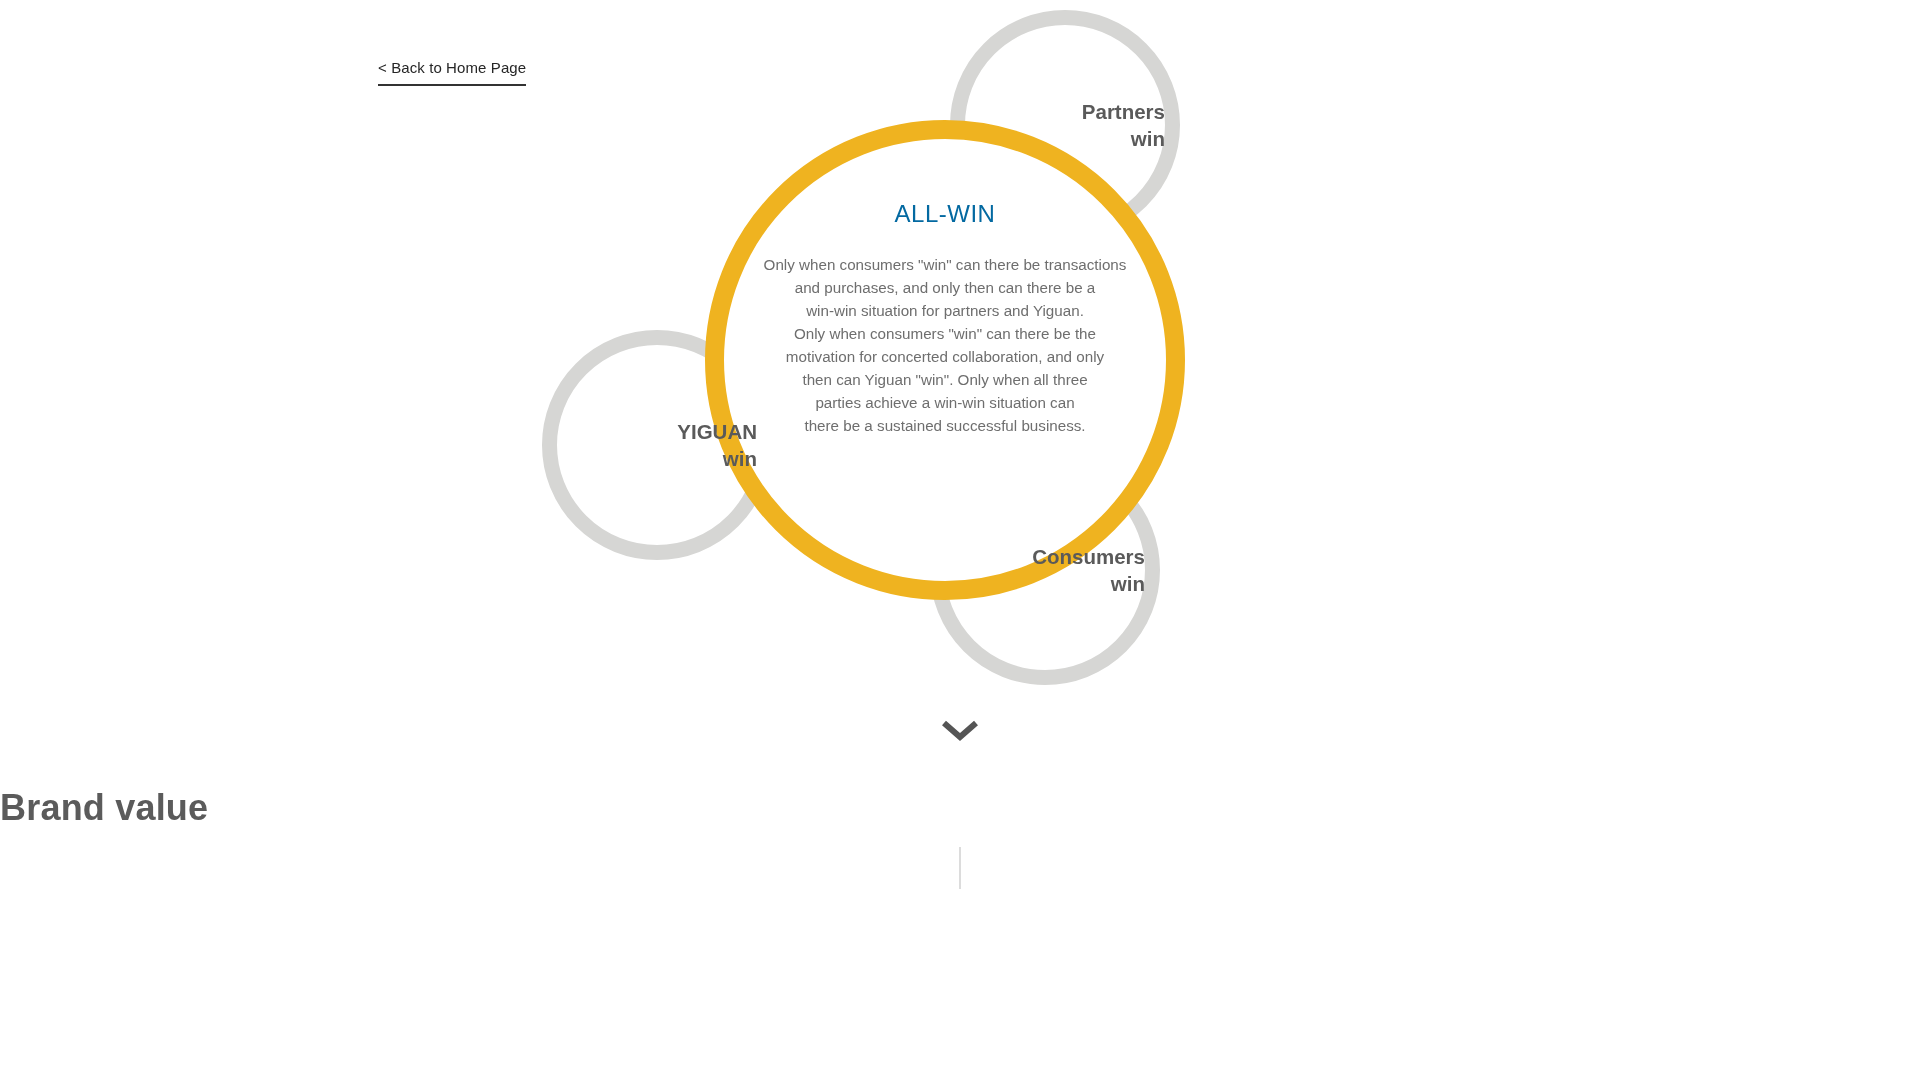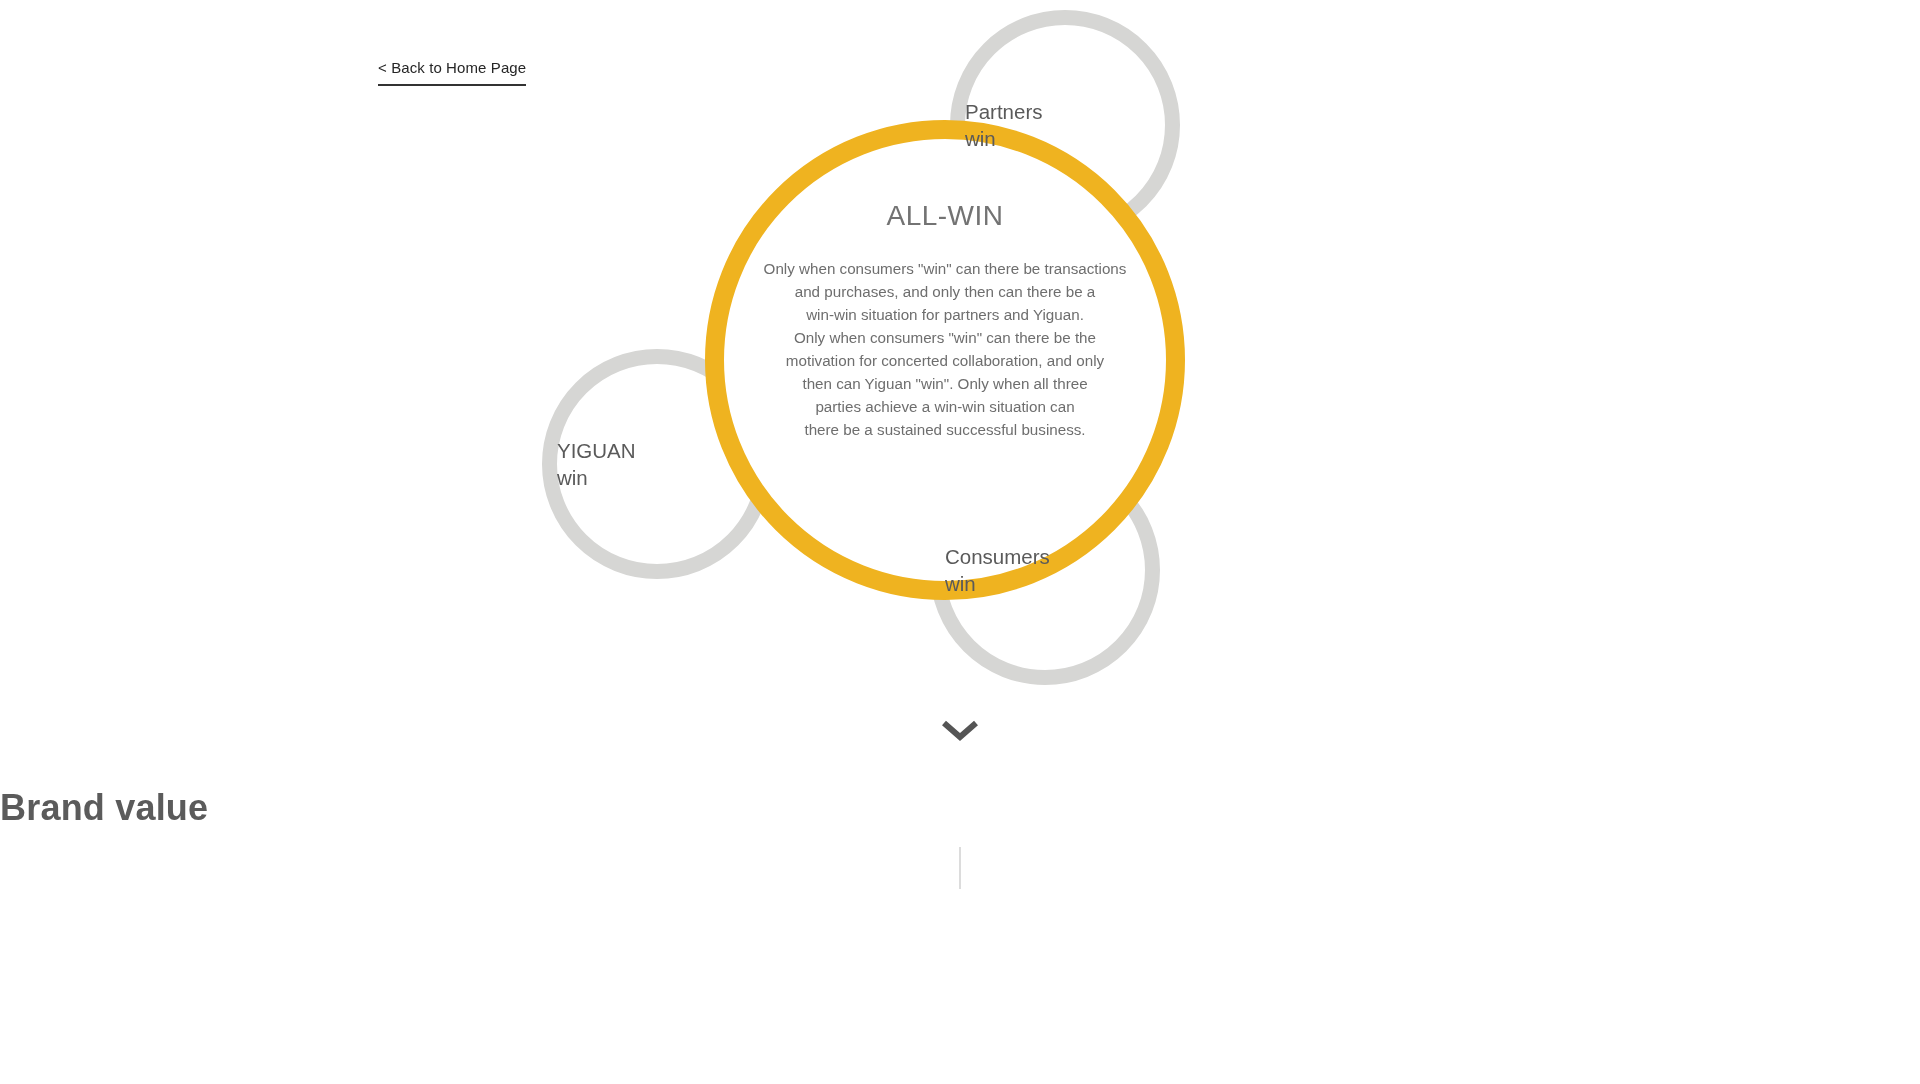--- a/index.html
+++ b/index.html
@@ -51,43 +51,43 @@
   }
 
   
   .ring-gray {
     border: 15px solid #d6d6d4;
     width: 230px;
     height: 230px;
   }
 
   .ring-partners  { left: 420px; top: 10px; }
-  .ring-yiguan    { left: 12px;  top: 349px; }
+  .ring-yiguan    { left: 12px;  top: 330px; }
   .ring-consumers { left: 400px; top: 455px; }
 
   
   .ring-main {
     left: 175px;
     top: 120px;
     width: 480px;
     height: 480px;
     border: 19px solid #EFB320;
     z-index: 5;
   }
 
   .ring-label {
     position: absolute;
     width: 100%;
     top: 50%;
     transform: translateY(-50%);
-    text-align: left;
+    text-align: right;
     font-size: 21px;
     color: #5a5a5a;
     line-height: 1.32;
-    font-weight: 400;
+    font-weight: 700;
     white-space: pre-line;
     z-index: 8;
   }
 
   .ring-gray .ring-label { font-size: 20.5px; }
 
   .main-inner {
     position: absolute;
     left: 175px;
     top: 120px;
@@ -95,22 +95,22 @@
     height: 480px;
     z-index: 9;
     display: flex;
     flex-direction: column;
     align-items: center;
     justify-content: flex-start;
     padding-top: 82px;
   }
 
   .main-title {
-    font-size: 28px;
-    color: #737373;
+    font-size: 24px;
+    color: #0369a1;
     letter-spacing: 0.5px;
     font-weight: 400;
     line-height: 1;
   }
 
   .main-body {
     margin-top: 28px;
     width: 420px;
     text-align: center;
     font-size: 15.2px;

